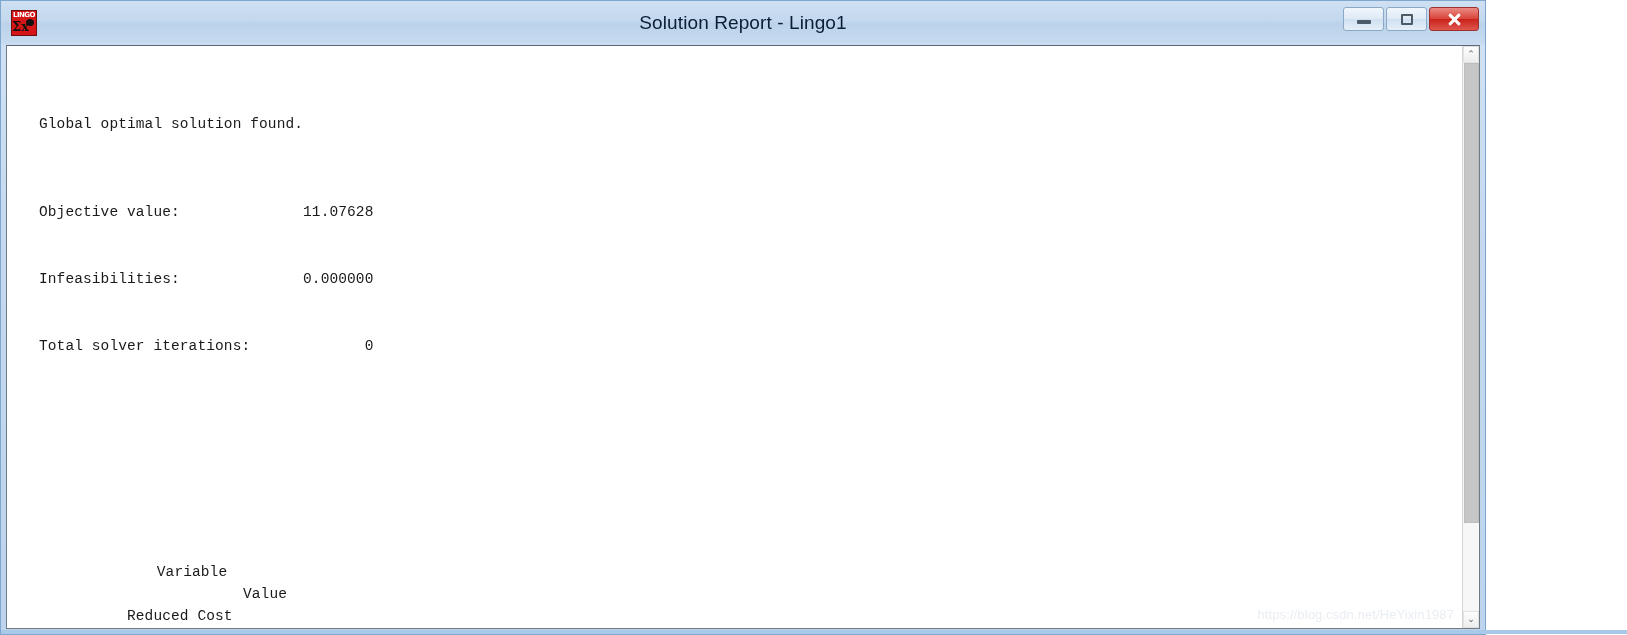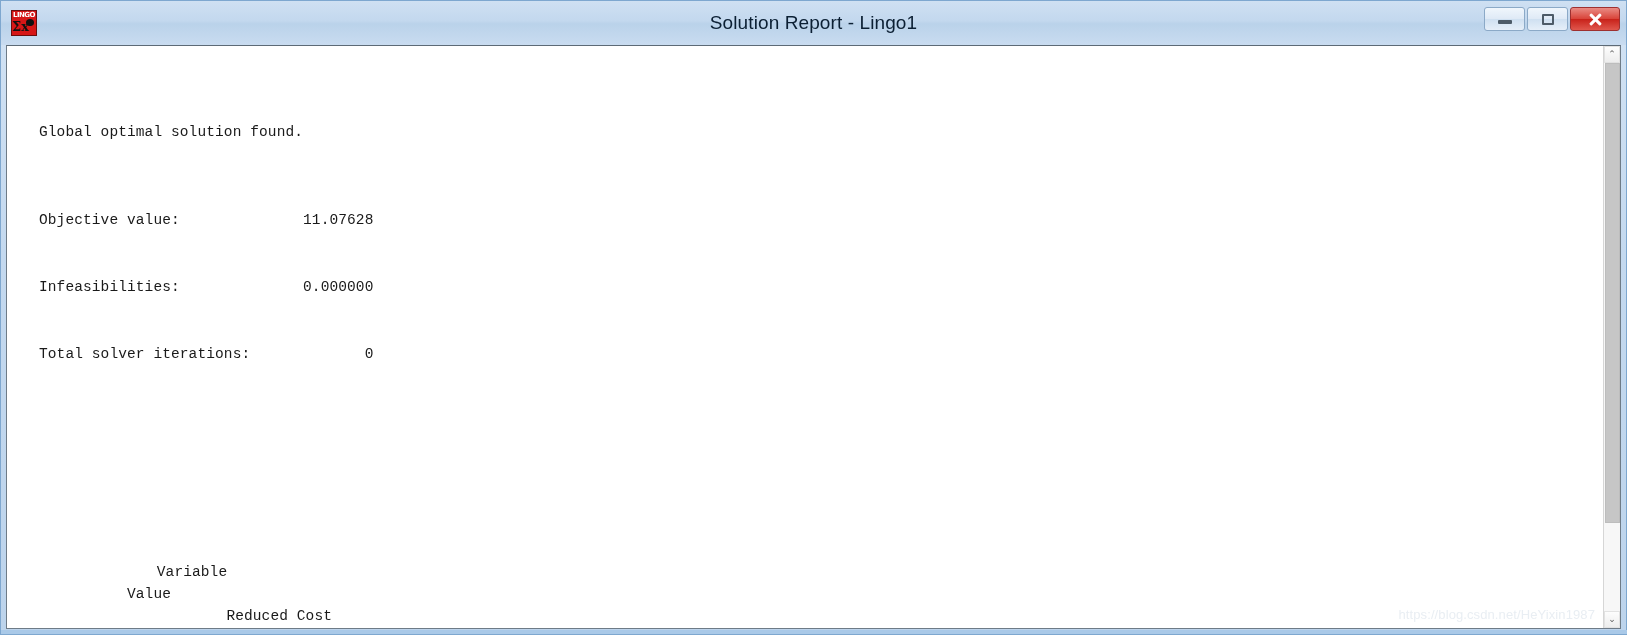--- a/index.html
+++ b/index.html
@@ -9,21 +9,21 @@
     height: 635px;
     overflow: hidden;
     background: #ffffff;
     font-family: "Liberation Sans", sans-serif;
   }
 
   
   #window {
     position: absolute;
     left: 0; top: 0;
-    width: 1627px;
+    width: 1486px;
     height: 635px;
     background: linear-gradient(to bottom, #d3e3f4 0%, #c4d9ef 40%, #bdd4ec 100%);
     border: 1px solid #7ea7cf;
     display: flex;
     flex-direction: column;
   }
 
   
   #titlebar {
     position: relative;
@@ -143,21 +143,21 @@
     border-top: 1px solid #5d6a76;
     background: #ffffff;
     overflow: hidden;
   }
 
   #report {
     flex: 1 1 auto;
     position: relative;
     background: #ffffff;
     overflow: hidden;
-    padding: 8px 0 0 32px;
+    padding: 0 0 0 32px;
   }
 
   
   .mono {
     font-family: "Liberation Mono", "DejaVu Sans Mono", monospace;
     font-size: 14.5px;
     line-height: 22.2px;
     color: #1a1a1a;
     white-space: pre;
     letter-spacing: 0.1px;
@@ -168,22 +168,22 @@
 
   
   #var-table {
     position: absolute;
     left: 32px;
     top: 448px;
     width: 700px;
   }
   .trow { display: block; height: 22.2px; white-space: pre; }
   .c-var  { display: inline-block; width: 130px; text-align: center; }
-  .c-val  { display: inline-block; width: 160px; text-align: left; }
-  .c-cost { display: inline-block; width: 205px; text-align: right; }
+  .c-val  { display: inline-block; width: 160px; text-align: right; }
+  .c-cost { display: inline-block; width: 205px; text-align: left; }
 
   
   #watermark {
     position: absolute;
     right: 8px;
     bottom: 2px;
     font-family: "Liberation Sans", sans-serif;
     font-size: 13px;
     color: #e9eef3;
     white-space: nowrap;

